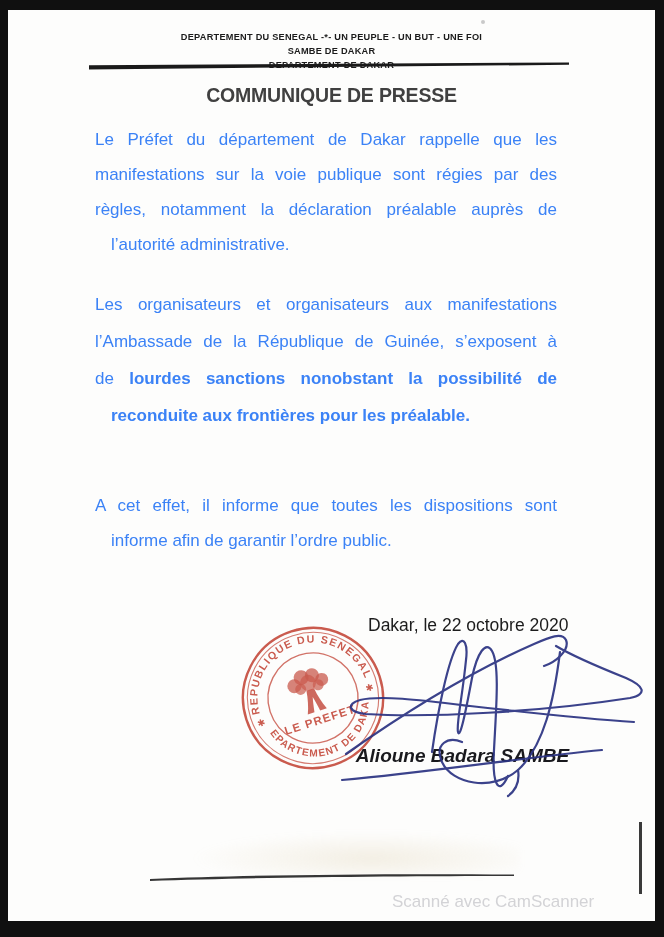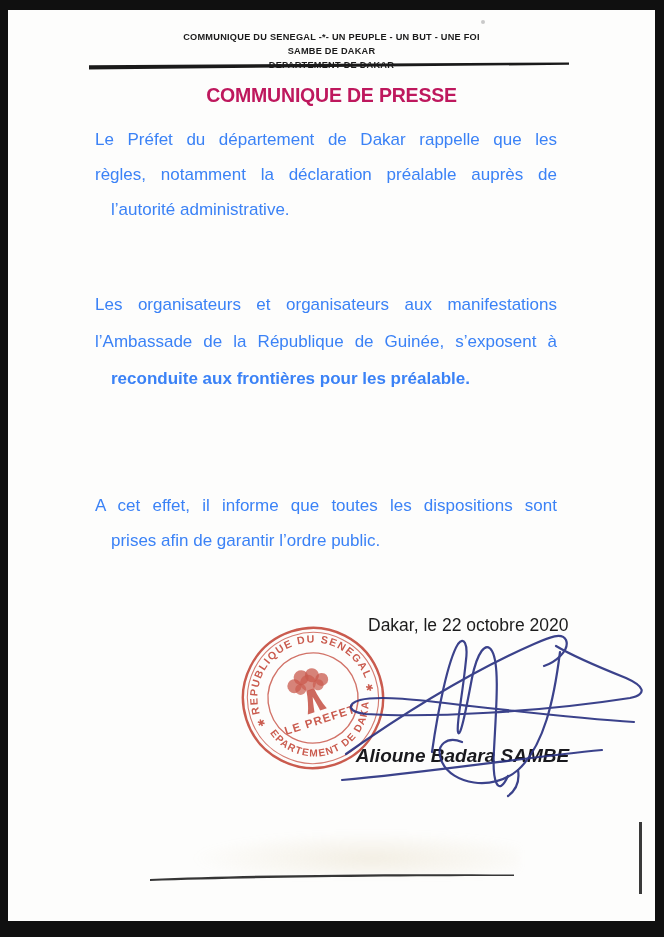--- a/index.html
+++ b/index.html
@@ -13,21 +13,21 @@
   }
   
   .hdr{
     position:absolute;left:0;right:0;top:20px;text-align:center;
     font-weight:bold;font-size:9.2px;line-height:14px;color:#1b1b1b;
     letter-spacing:.25px;
   }
   .sepline{position:absolute;left:81px;top:52px;}
   .title{
     position:absolute;left:0;right:0;top:74px;text-align:center;
-    font-weight:bold;font-size:19.5px;letter-spacing:-.2px;color:#be185d;
+    font-weight:bold;font-size:19.5px;letter-spacing:-.2px;color:#404040;
   }
   
   .col{position:absolute;left:87px;width:462px;color:#3b82f6;}
   .bline{
     font-size:17px;line-height:35px;height:35px;white-space:nowrap;
     text-align:justify;text-align-last:justify;text-justify:inter-word;
   }
   .bline.lh37{line-height:37px;height:37px;}
   .bline.endline{text-align-last:left;margin-left:16px;}
   .bline .b{font-weight:bold;}
@@ -63,46 +63,48 @@
     border-radius:50%;background:#a7a7a7;opacity:.6;
   }
 </style>
 </head>
 <body>
 
 <div class="frame">
   <div class="page">
 
     <div class="hdr">
-      <div>COMMUNIQUE DU SENEGAL  -*- UN PEUPLE - UN BUT - UNE FOI</div>
+      <div>DEPARTEMENT DU SENEGAL  -*- UN PEUPLE - UN BUT - UNE FOI</div>
       <div>SAMBE DE DAKAR</div>
       <div>DEPARTEMENT DE DAKAR</div>
     </div>
 
     <svg class="sepline" width="480" height="10">
       <polygon points="0,3.2 480,0.4 480,2.8 0,7.4" fill="#1a1a1a"></polygon>
     </svg>
 
     <div class="title">COMMUNIQUE DE PRESSE</div>
 
     <div class="col" style="top:112px">
       <div class="bline">Le Préfet du département de Dakar rappelle que les</div>
+      <div class="bline">manifestations sur la voie publique sont régies par des</div>
       <div class="bline">règles, notamment la déclaration préalable auprès de</div>
       <div class="bline endline">l’autorité administrative.</div>
     </div>
 
     <div class="col" style="top:276px">
       <div class="bline lh37">Les organisateurs et organisateurs aux manifestations</div>
       <div class="bline lh37">l’Ambassade de la République de Guinée, s’exposent à</div>
+      <div class="bline lh37"><span>de</span> <span class="b">lourdes sanctions nonobstant la possibilité de</span></div>
       <div class="bline lh37 endline p2bold">reconduite aux frontières pour les préalable.</div>
     </div>
 
     <div class="col" style="top:478px">
       <div class="bline">A cet effet, il informe que toutes les dispositions sont</div>
-      <div class="bline endline">prises afin de garantir l’ordre public.</div>
+      <div class="bline endline">informe afin de garantir l’ordre public.</div>
     </div>
 
     <div class="dateline">Dakar, le 22 octobre 2020</div>
 
     <svg class="stamp" width="150" height="150" viewBox="0 0 150 150">
       <g transform="rotate(-18 75 75)" opacity="0.92">
         <circle cx="75" cy="75" r="70" fill="none" stroke="#bf3a2b" stroke-width="2.4"></circle>
         <circle cx="75" cy="75" r="65.5" fill="none" stroke="#bf3a2b" stroke-width="1.1" opacity="0.8"></circle>
         <circle cx="75" cy="75" r="45" fill="none" stroke="#bf3a2b" stroke-width="1.4" opacity="0.85"></circle>
         <defs>
@@ -145,15 +147,16 @@
 
     <div class="signame">Alioune Badara SAMBE</div>
 
     <div class="blotch"></div>
     <svg class="smudge" width="372" height="14">
       <path d="M 2 9 C 100 4.5 250 3.5 366 4.5 L 366 6 C 250 6 100 7.5 2 11 Z" fill="#202020" opacity="0.9"></path>
     </svg>
     <div class="vline"></div>
     <div class="topdot"></div>
 
+    <div class="watermark">Scanné avec CamScanner</div>
 
   </div>
 </div>
 
 </body></html>

